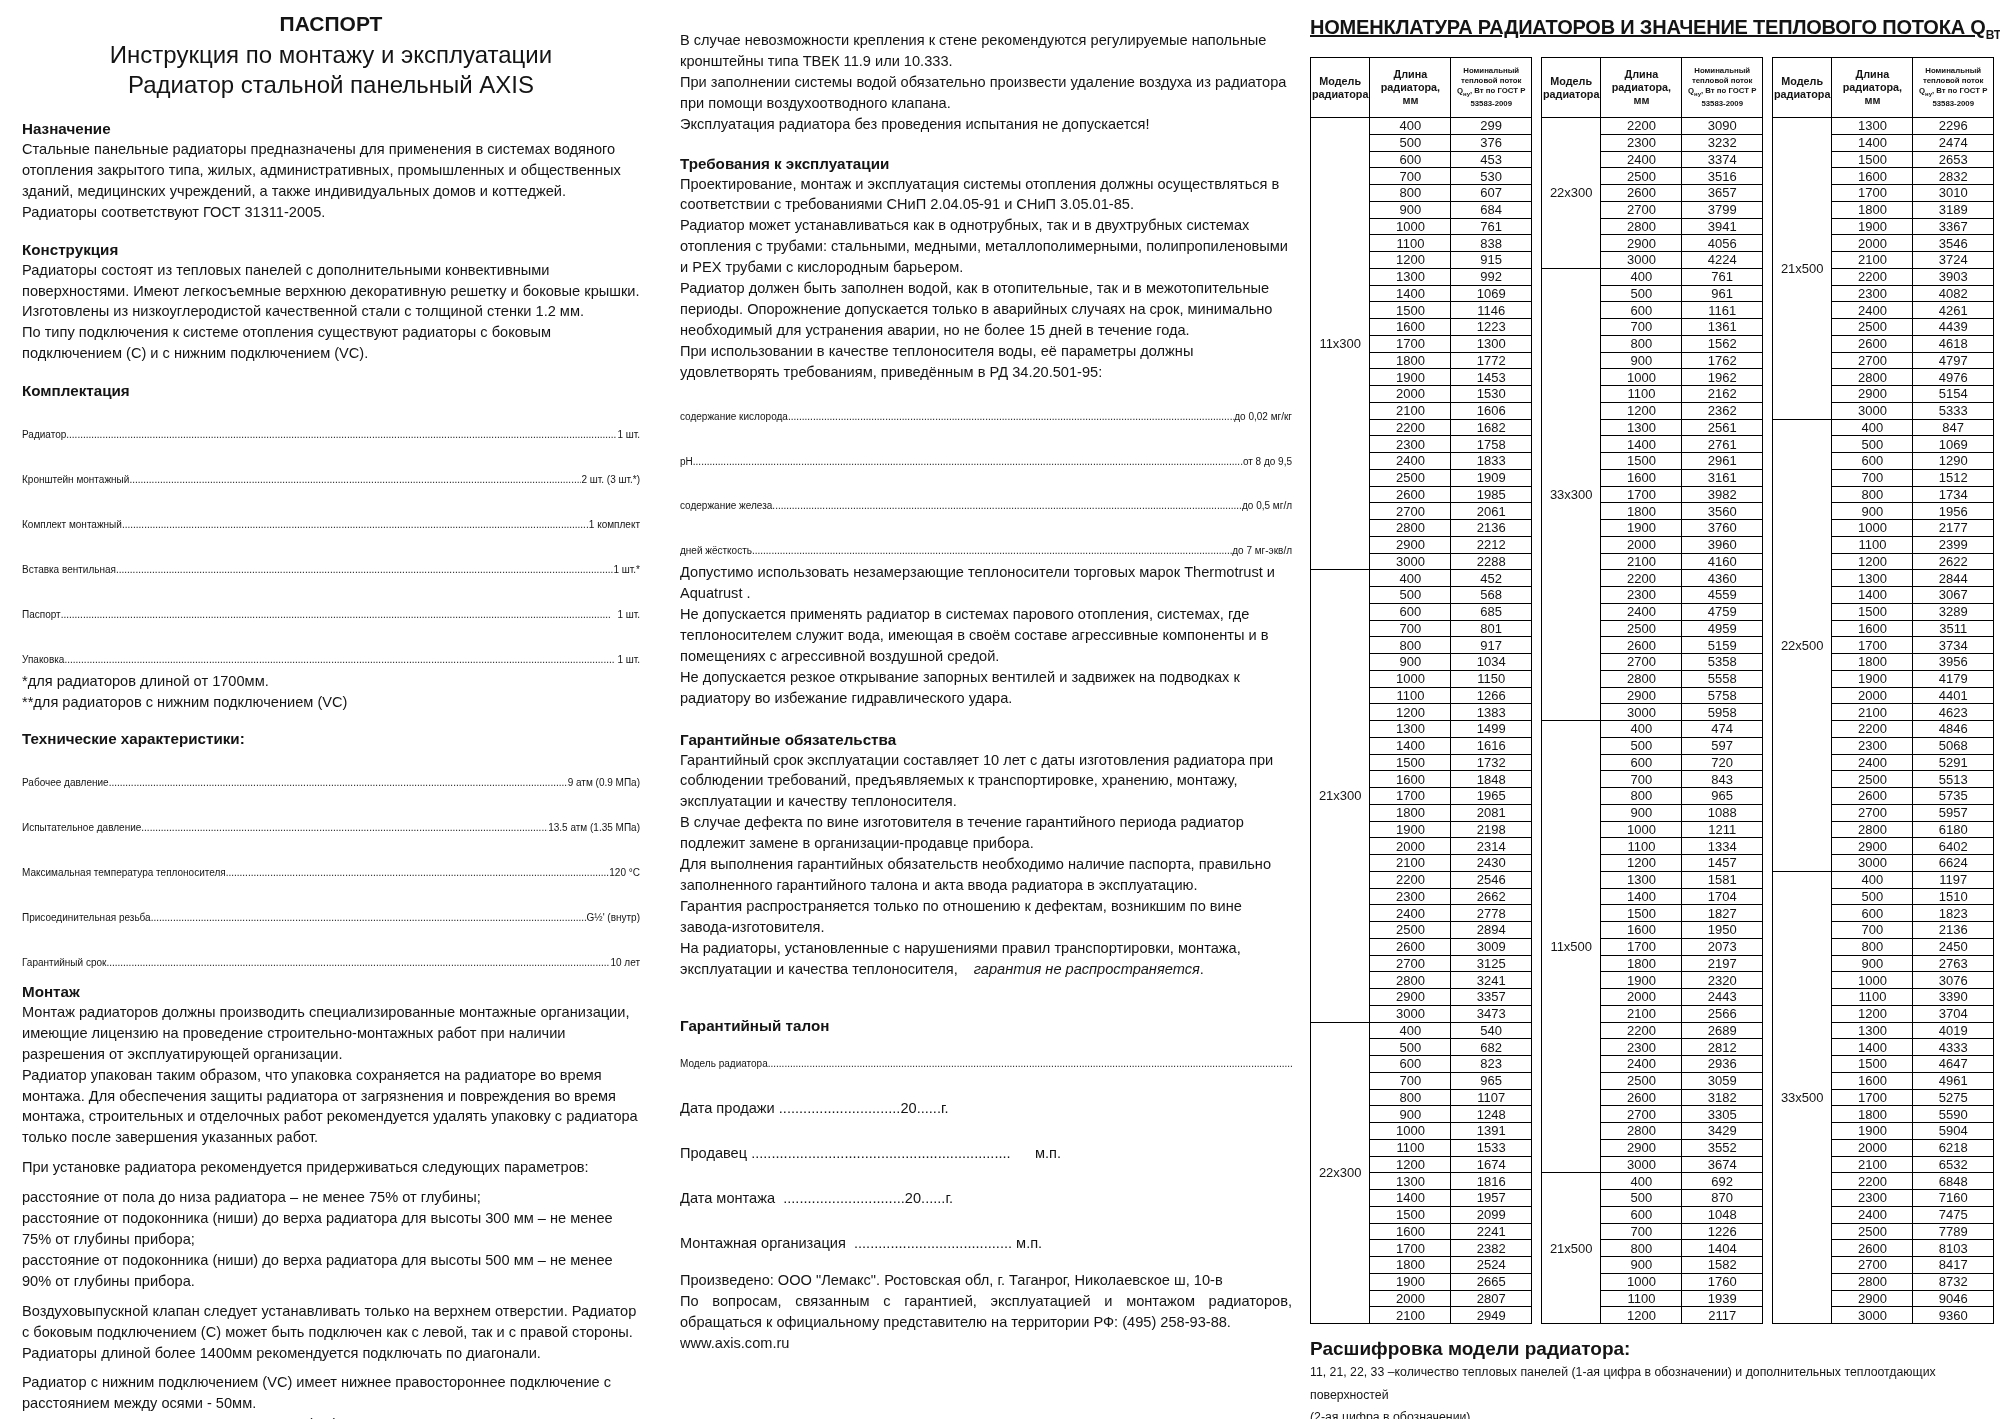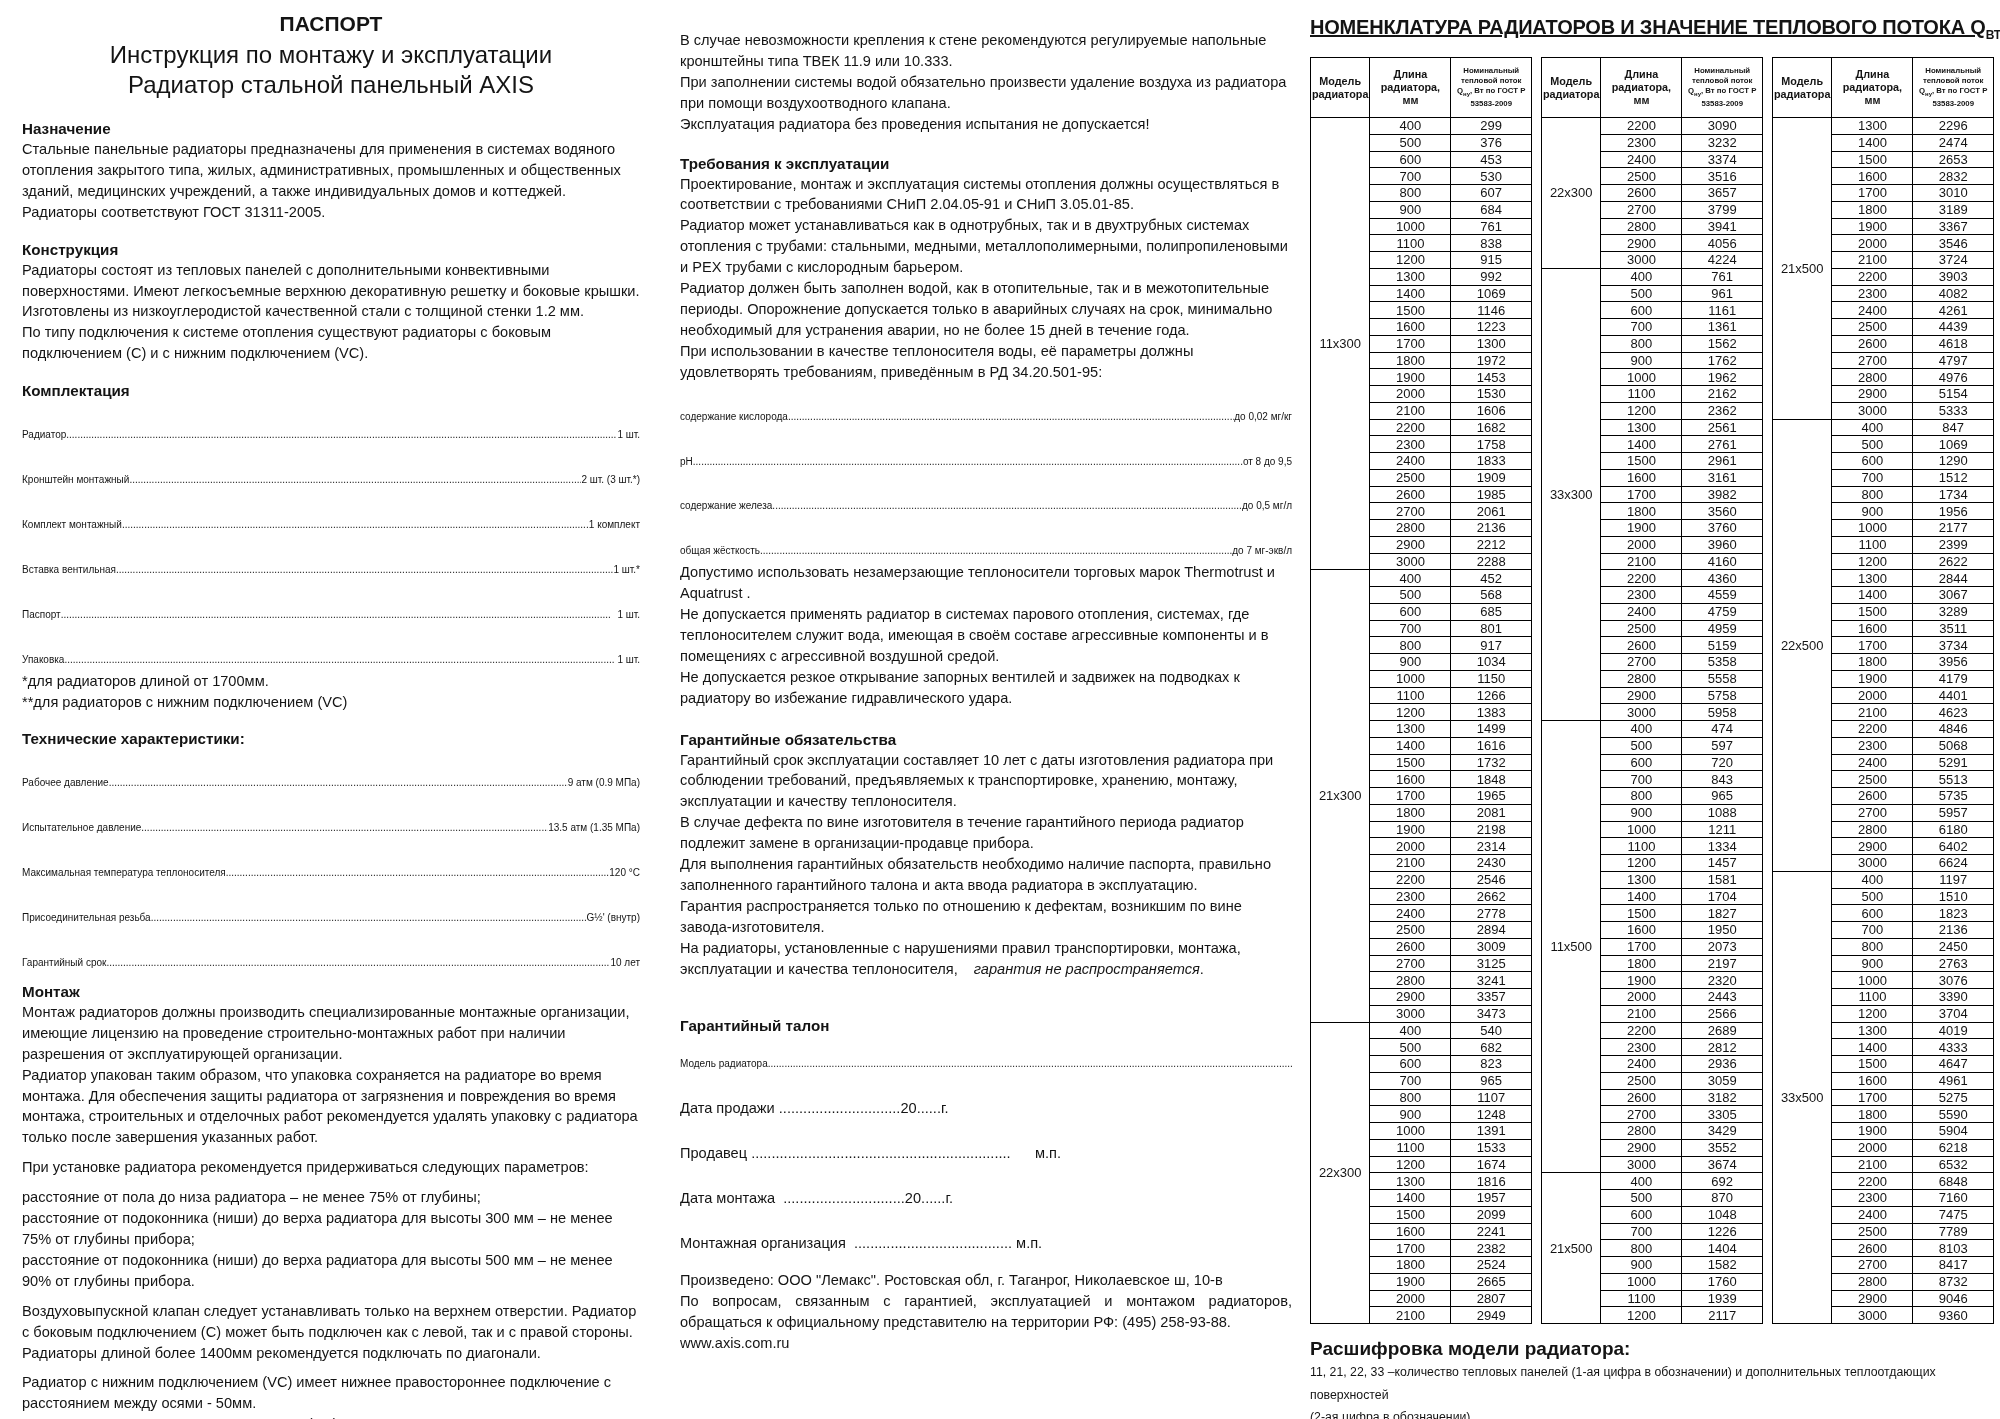--- a/index.html
+++ b/index.html
@@ -157,21 +157,21 @@
       <span class="lbl">pH</span>
       <span class="dots"></span>
       <span class="val">от 8 до 9,5</span>
     </div>
     <div class="dotrow">
       <span class="lbl">содержание железа </span>
       <span class="dots"></span>
       <span class="val">до 0,5 мг/л</span>
     </div>
     <div class="dotrow">
-      <span class="lbl">общая жёсткость</span>
+      <span class="lbl">дней жёсткость</span>
       <span class="dots"></span>
       <span class="val">до 7 мг-экв/л</span>
     </div>
     <div class="p">Допустимо использовать незамерзающие теплоносители торговых марок Thermotrust и Aquatrust .</div>
     <div class="p">Не допускается применять радиатор в системах парового отопления, системах, где теплоносителем служит вода, имеющая в своём составе агрессивные компоненты и в помещениях с агрессивной воздушной средой.</div>
     <div class="p">Не допускается резкое открывание запорных вентилей и задвижек на подводках к радиатору во избежание гидравлического удара.</div>
     <div class="gap" style="height: 17px;"></div>
     <div class="h">Гарантийные обязательства</div>
     <div class="p">Гарантийный срок эксплуатации составляет 10 лет с даты изготовления радиатора при соблюдении требований, предъявляемых к транспортировке, хранению, монтажу, эксплуатации и качеству теплоносителя.</div>
     <div class="p">В случае дефекта по вине изготовителя в течение гарантийного периода радиатор подлежит замене в организации-продавце прибора.</div>
@@ -268,21 +268,21 @@
           <tr>
             <td>1600</td>
             <td>1223</td>
           </tr>
           <tr>
             <td>1700</td>
             <td>1300</td>
           </tr>
           <tr>
             <td>1800</td>
-            <td>1972</td>
+            <td>1772</td>
           </tr>
           <tr>
             <td>1900</td>
             <td>1453</td>
           </tr>
           <tr>
             <td>2000</td>
             <td>1530</td>
           </tr>
           <tr>

